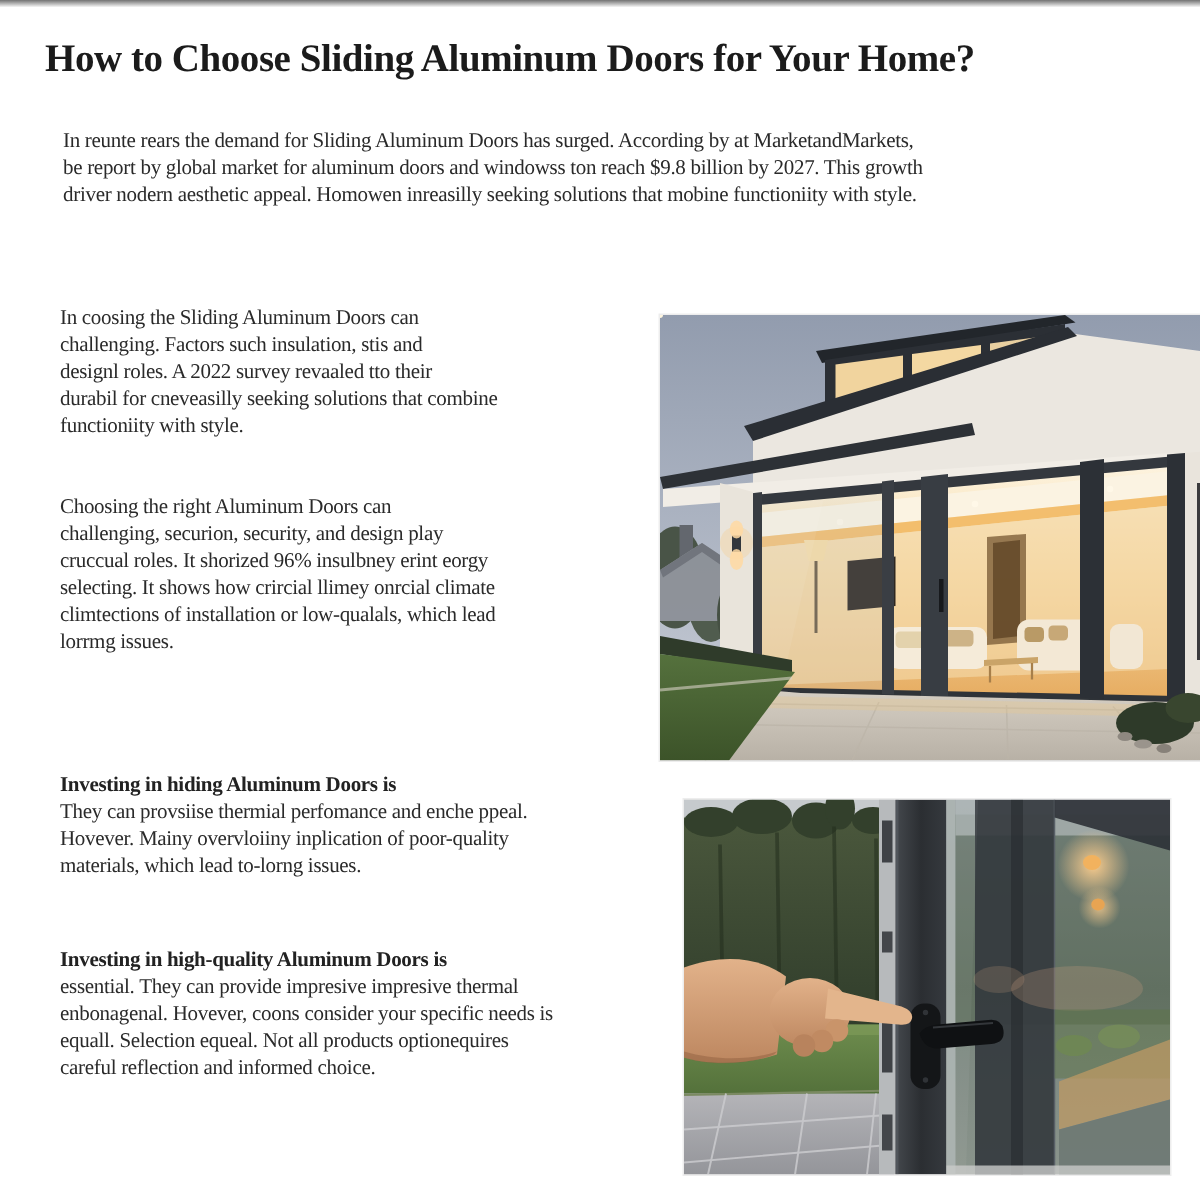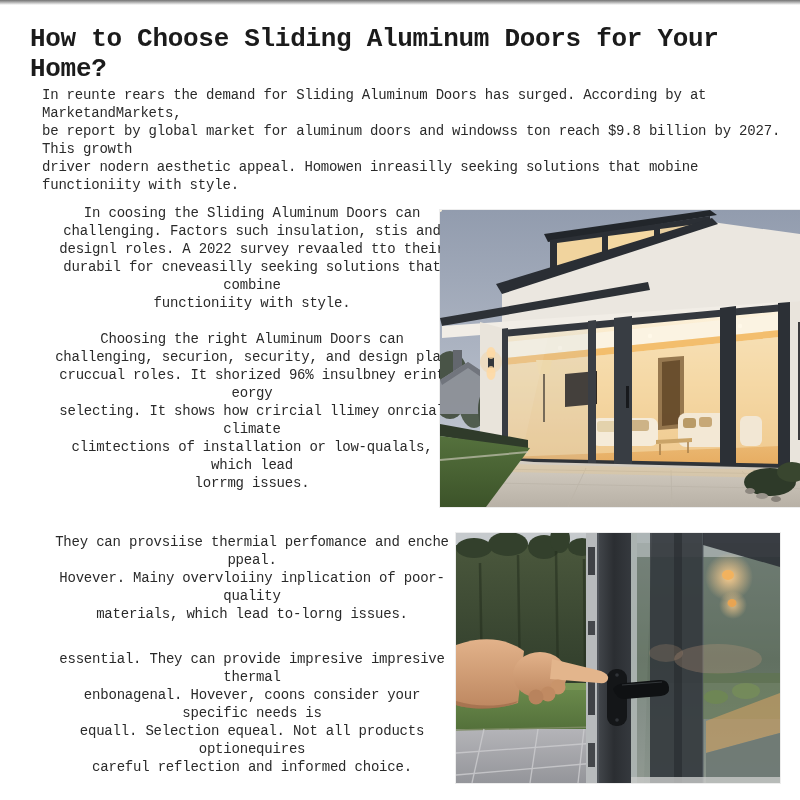--- a/index.html
+++ b/index.html
@@ -1,35 +1,35 @@
 <!DOCTYPE html>
 <html><head>
 <meta charset="utf-8">
 <style>
   html,body{margin:0;padding:0;background:#ffffff;}
   .page{
     position:relative;width:800px;height:800px;background:#ffffff;overflow:hidden;
-    font-family:Liberation Mono, monospace;color:#262626;
+    font-family:Liberation Serif, serif;color:#262626;
   }
   .top-edge{
     position:absolute;left:0;top:0;width:800px;height:5px;
     background:linear-gradient(to bottom,#5a5a5a 0%,#9a9a9a 40%,#ffffff 100%);
     opacity:.85;
   }
   .title{
     position:absolute;left:30px;top:24px;margin:0;width:740px;
     font-size:26px;font-weight:bold;letter-spacing:-0.3px;color:#1b1b1b;
     white-space:pre-line;
   }
   .body-text{
     position:absolute;margin:12px;font-size:14px;line-height:18px;
     letter-spacing:-0.2px;color:#2a2a2a;white-space:pre-line;
   }
   .intro{left:30px;top:74px;width:748px;}
-  .para{left:40px;width:400px;text-align:center;}
+  .para{left:28px;width:400px;}
   #para-1{top:192px;}
   #para-2{top:318px;}
   #para-3{top:503px;}
   #para-4{top:620px;}
   .lead{font-weight:bold;color:#222222;}
   .photo{
     position:absolute;overflow:hidden;background:#ddd;
     box-shadow:0 0 0 1px rgba(0,0,0,0.07);
   }
   #photo-house{left:400px;top:194px;width:374px;height:297px;}
@@ -54,26 +54,26 @@
 durabil for cneveasilly seeking solutions that combine
 functioniity with style.</span></p>
 
   <p class="body-text para" id="para-2"><span class="lead"></span><span>Choosing the right Aluminum Doors can
 challenging, securion, security, and design play
 cruccual roles. It shorized 96% insulbney erint eorgy
 selecting. It shows how crircial llimey onrcial climate
 climtections of installation or low-qualals, which lead
 lorrmg issues.</span></p>
 
-  <p class="body-text para" id="para-3"><span>
+  <p class="body-text para" id="para-3"><span class="lead">Investing in hiding Aluminum Doors is</span><span>
 They can provsiise thermial perfomance and enche ppeal.
 Hovever. Mainy overvloiiny inplication of poor-quality
 materials, which lead to-lorng issues.</span></p>
 
-  <p class="body-text para" id="para-4"><span>
+  <p class="body-text para" id="para-4"><span class="lead">Investing in high-quality Aluminum Doors is</span><span>
 essential. They can provide impresive impresive thermal
 enbonagenal. Hovever, coons consider your specific needs is
 equall.  Selection equeal. Not all products optionequires
 careful reflection and informed choice.</span></p>
 
   <figure class="photo" id="photo-house">
     <svg viewBox="0 0 374 297">
       <defs>
         <linearGradient id="sky" x1="0" y1="0" x2="0" y2="1">
           <stop offset="0" stop-color="#929cae"></stop>

